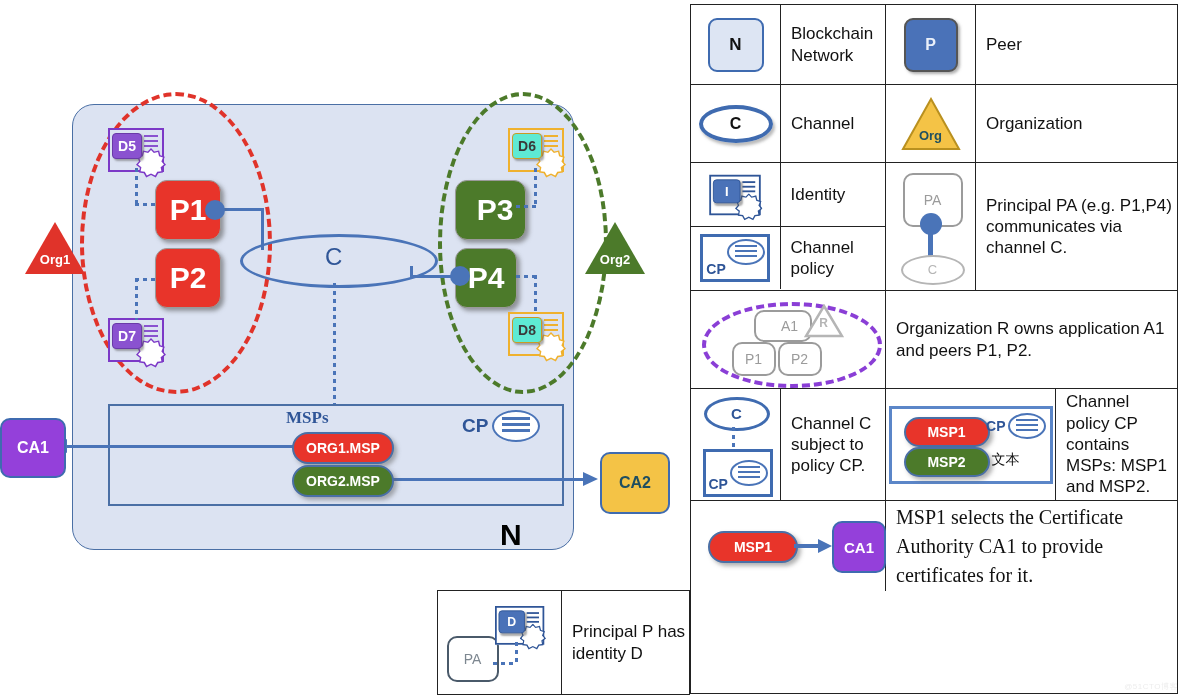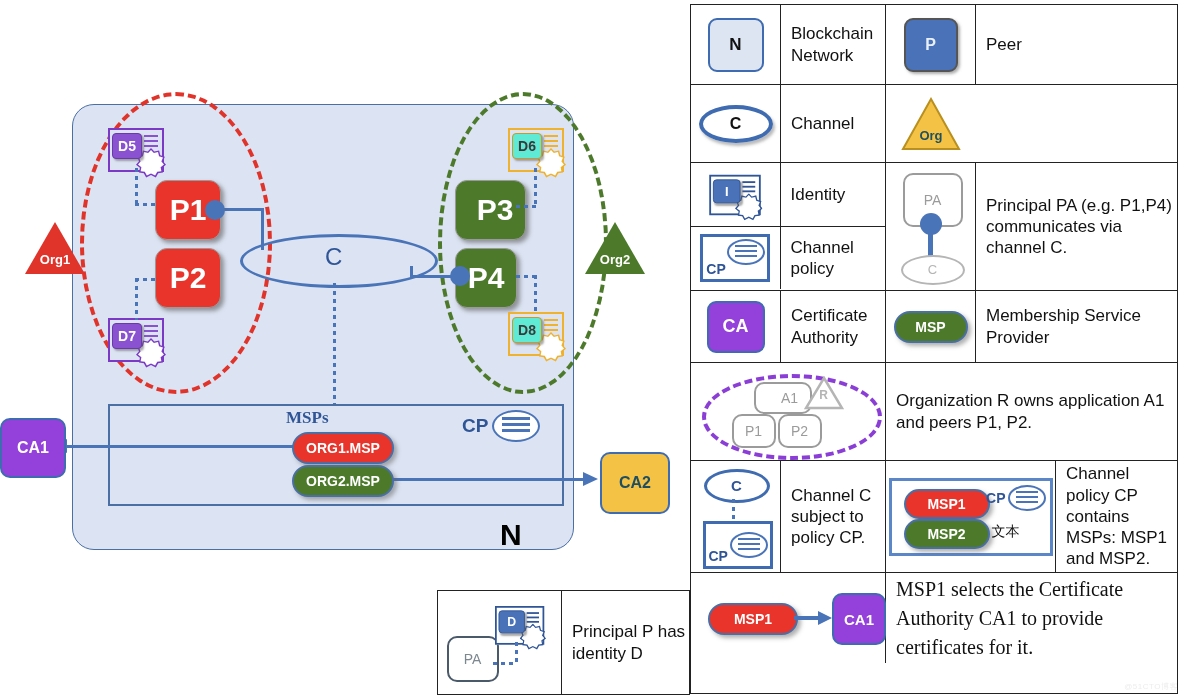--- a/index.html
+++ b/index.html
@@ -335,20 +335,23 @@
       <div class="ltext">Channel</div>
     </div>
     <div class="lcell licon" style="width:90px;justify-content:center;">
       <div style="position:relative;width:60px;height:54px;">
         <svg viewBox="0 0 60 54" style="width:60px;height:54px;">
             <polygon points="30,2 58,52 2,52" fill="#f4c346" stroke="#b9901f" stroke-width="2"></polygon>
           </svg>
         <div style="position:absolute;left:0;top:31px;width:60px;text-align:center;font-size:13px;font-weight:bold;color:#1f5060;">Org</div>
       </div>
     </div>
+    <div class="lcell" style="flex:1;">
+      <div class="ltext">Organization</div>
+    </div>
   </div>
 
   <div class="lrow" style="height:128px;">
     <div style="width:195px;box-sizing:border-box;border-right:1.5px solid #222;">
 
       <div style="display:flex;height:64px;border-bottom:1.5px solid #222;box-sizing:border-box;">
         <div class="lcell licon" style="width:90px;">
           <div class="ident" style="position:relative;transform:scale(.92);">
             <div class="card" style="position:relative;border-color:#2f5597;background:#fff;"></div>
             <div class="lines">
@@ -393,39 +396,20 @@
         <div class="grey-ell" style="position:absolute;left:6px;top:86px;width:60px;height:26px;">
             <span>C</span>
           </div>
       </div>
     </div>
     <div class="lcell" style="flex:1;">
       <div class="ltext">Principal PA (e.g. P1,P4) communicates via channel C.</div>
     </div>
   </div>
 
-  <div class="lrow" style="height:72px;">
-    <div class="lcell licon" style="width:90px;">
-      <div style="width:54px;height:48px;background:#9440da;border:2.5px solid #3f6bb0;border-radius:9px;display:flex;align-items:center;justify-content:center;font-weight:bold;font-size:18px;color:#fff;">
-          <span>CA</span>
-        </div>
-    </div>
-    <div class="lcell" style="width:105px;">
-      <div class="ltext" style="white-space:pre-line;">Certificate
-Authority</div>
-    </div>
-    <div class="lcell licon" style="width:90px;">
-      <div class="msp-pill green" style="width:70px;height:28px;">
-          <span>MSP</span>
-        </div>
-    </div>
-    <div class="lcell" style="flex:1;">
-      <div class="ltext">Membership Service Provider</div>
-    </div>
-  </div>
 
   <div class="lrow" style="height:98px;">
     <div class="lcell licon" style="width:195px;">
       <div style="position:relative;width:185px;height:92px;">
         <div style="position:absolute;left:6px;top:8px;width:172px;height:78px;border:4px dashed #8a3ed6;border-radius:50%;"></div>
         <div class="grey-box" style="position:absolute;left:58px;top:16px;width:40px;height:28px;padding-left:14px;">
             <span>A1</span>
           </div>
         <div style="position:absolute;left:108px;top:10px;width:40px;height:34px;">
           <svg viewBox="0 0 40 34" style="width:40px;height:34px;">

